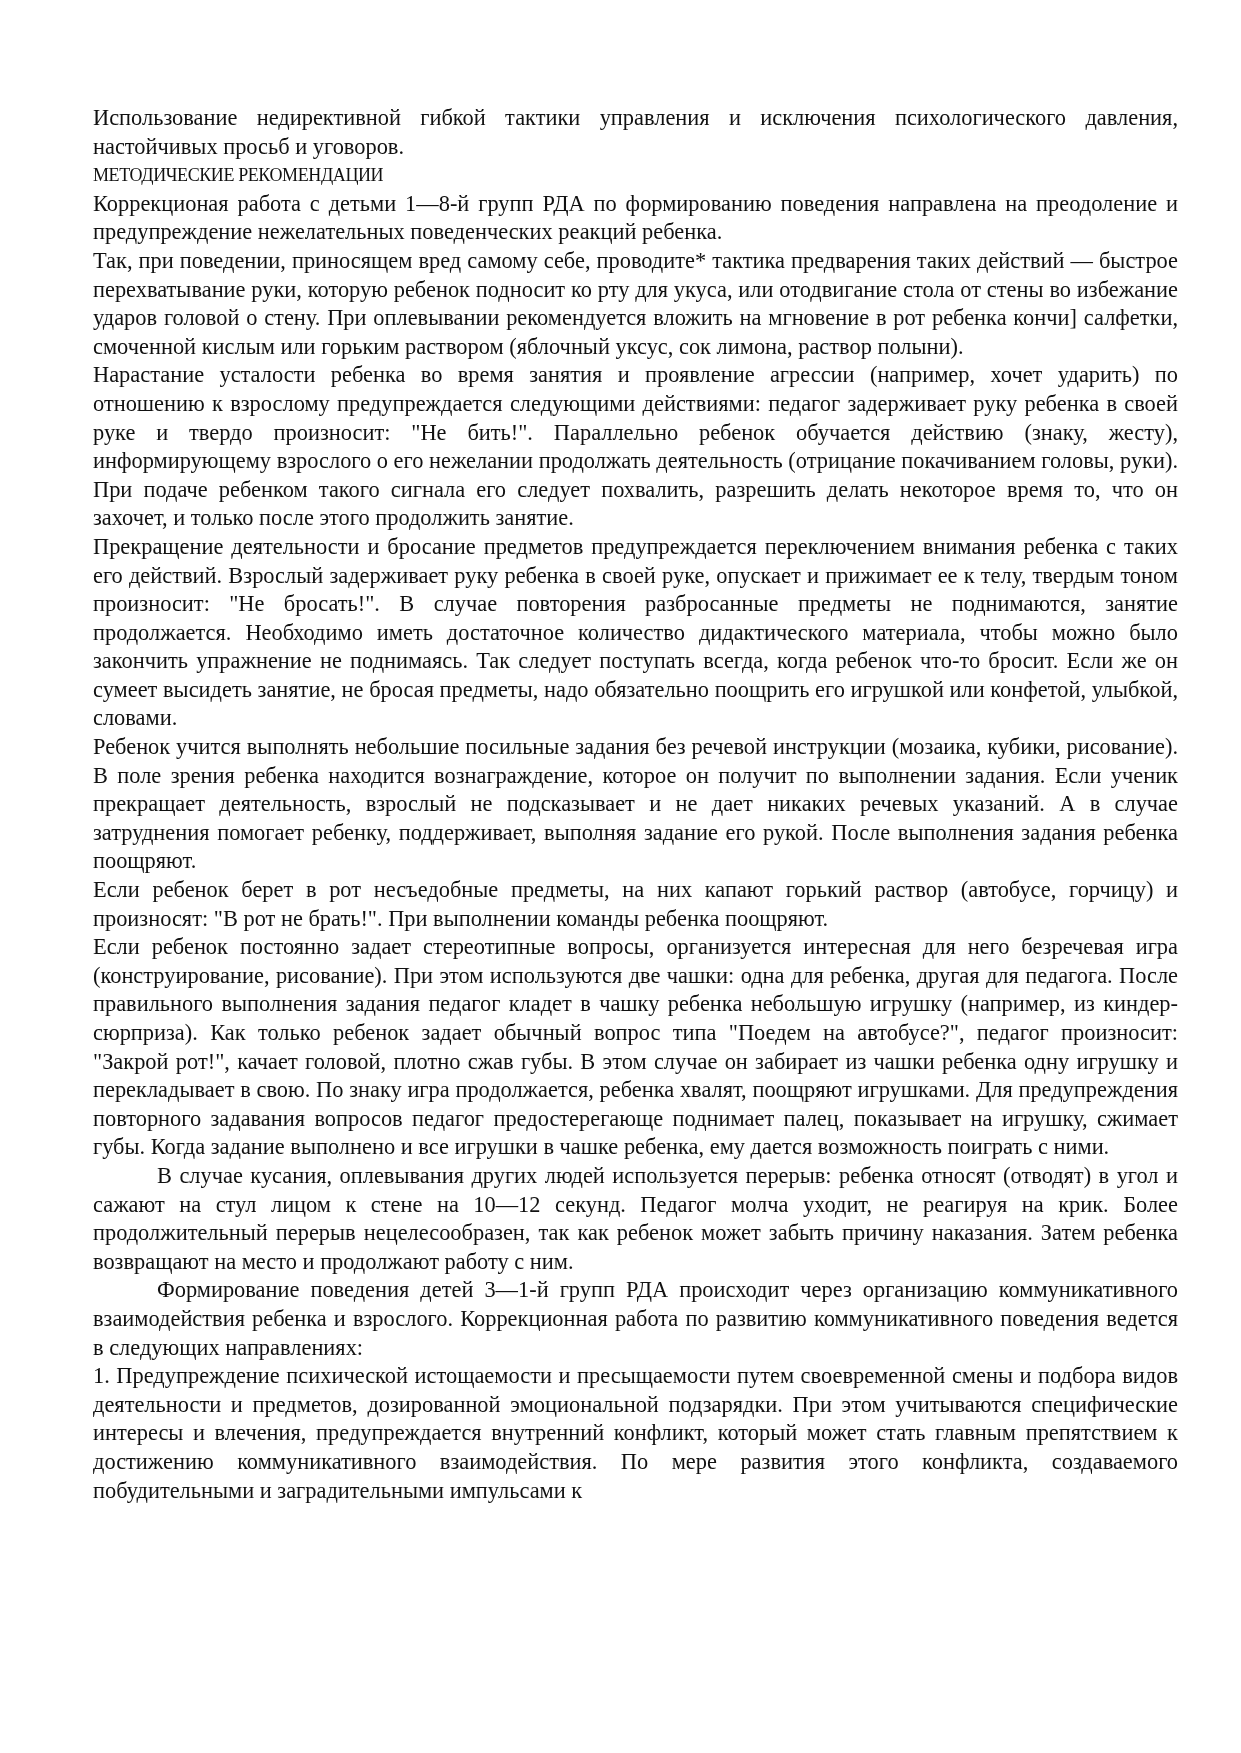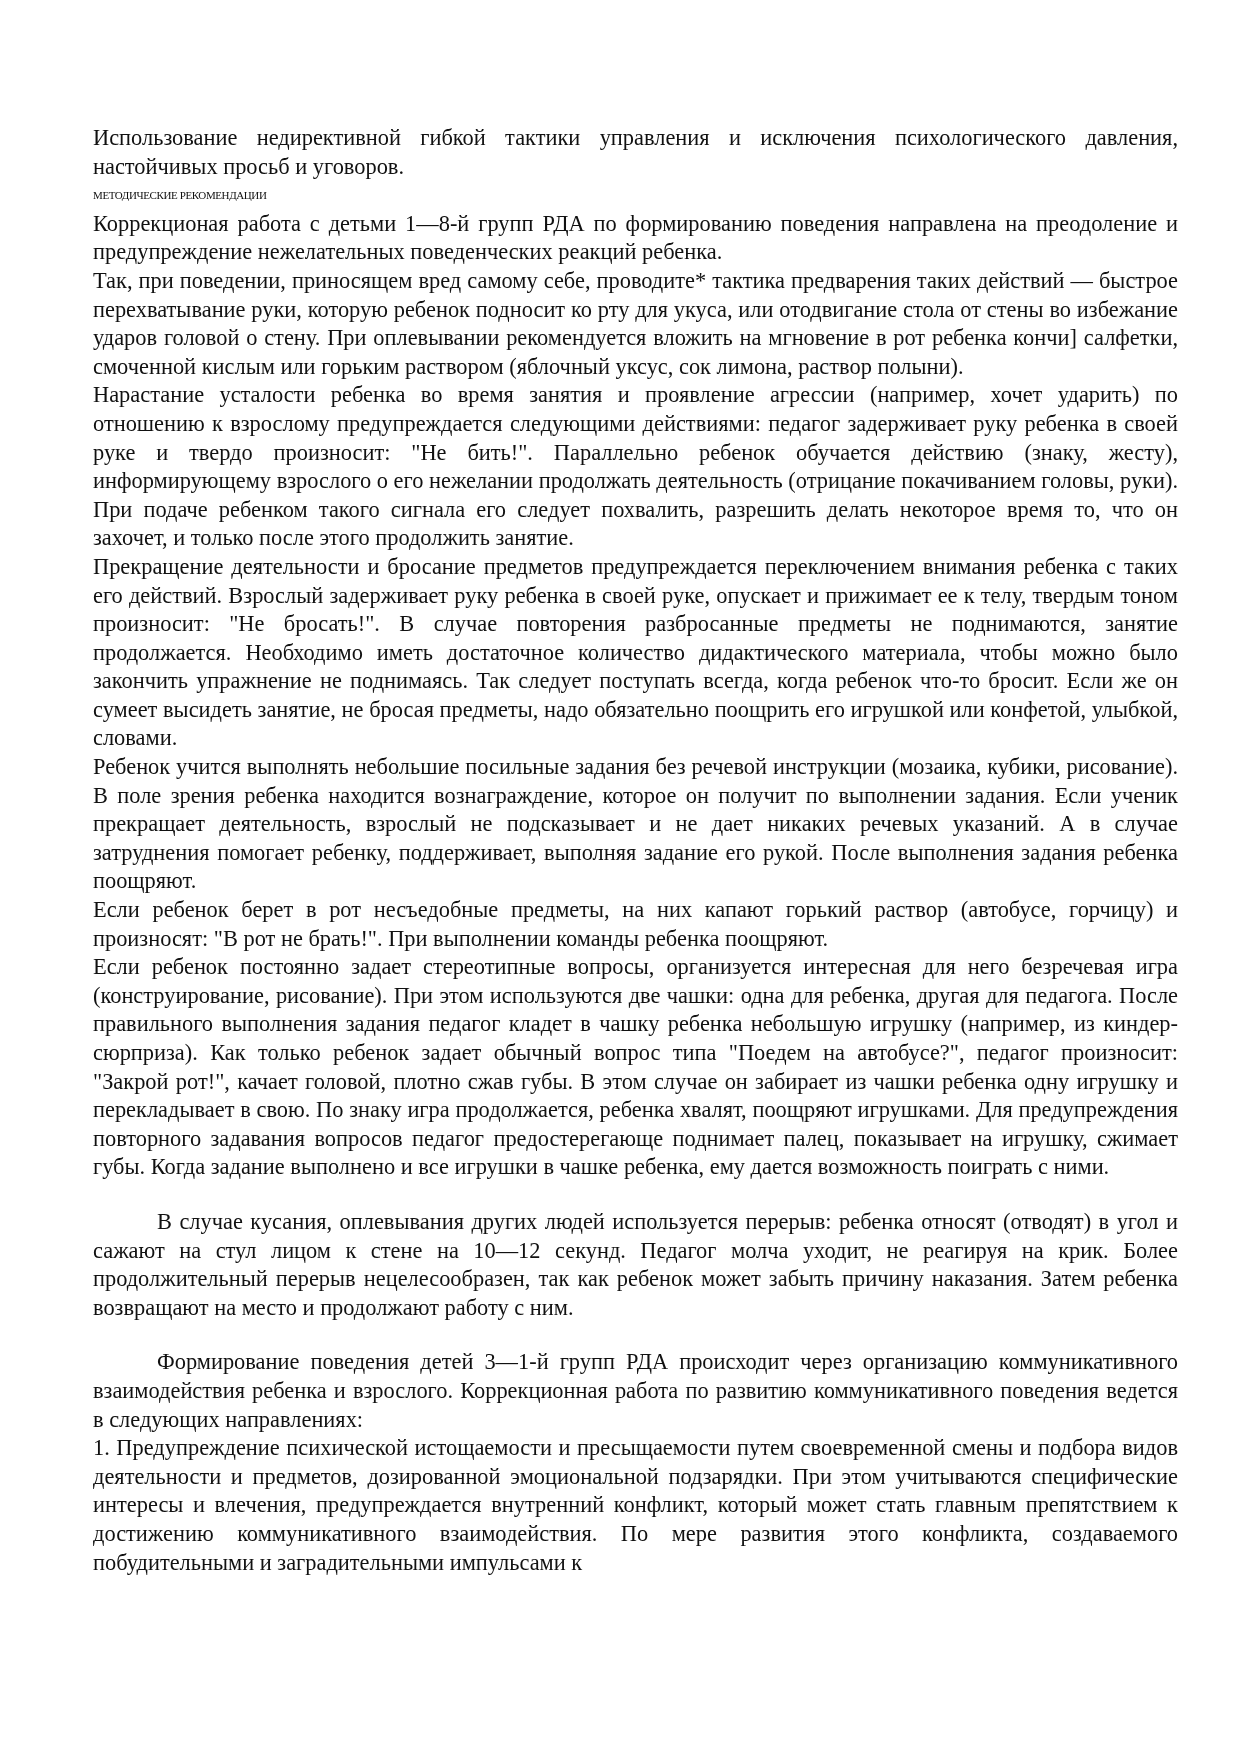--- a/index.html
+++ b/index.html
@@ -9,39 +9,38 @@
   }
   body {
     width: 1241px;
     height: 1753px;
     position: relative;
     overflow: hidden;
   }
   .page {
     position: absolute;
     left: 93px;
-    top: 124px;
+    top: 104px;
     width: 1085px;
     font-family: "Liberation Serif", "DejaVu Serif", serif;
     font-size: 22.4px;
     line-height: 28.6px;
     color: #111111;
   }
   .para {
     margin: 0;
     text-align: justify;
     text-align-last: left;
   }
   .para.indent {
     text-indent: 64px;
-    margin-top: 26px;
   }
   .heading {
     margin: 0;
-    font-size: 11px;
+    font-size: 18px;
     line-height: 28.6px;
     letter-spacing: -0.4px;
     text-transform: uppercase;
   }
 </style>
 </head>
 <body>
 
 <div class="page">
   <p class="para">Использование недирективной гибкой тактики управления и исключения психологического давления, настойчивых просьб и уговоров.</p>

